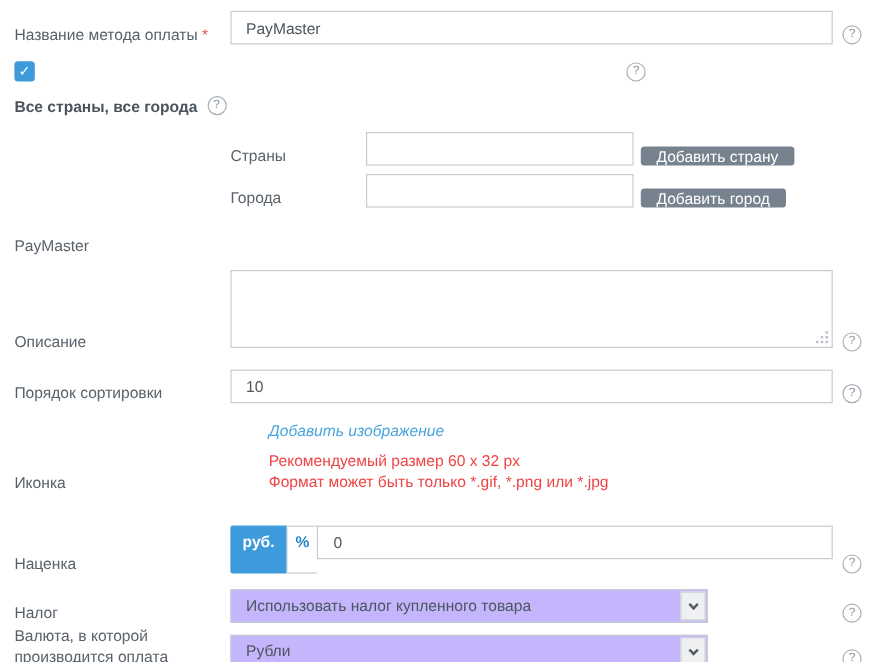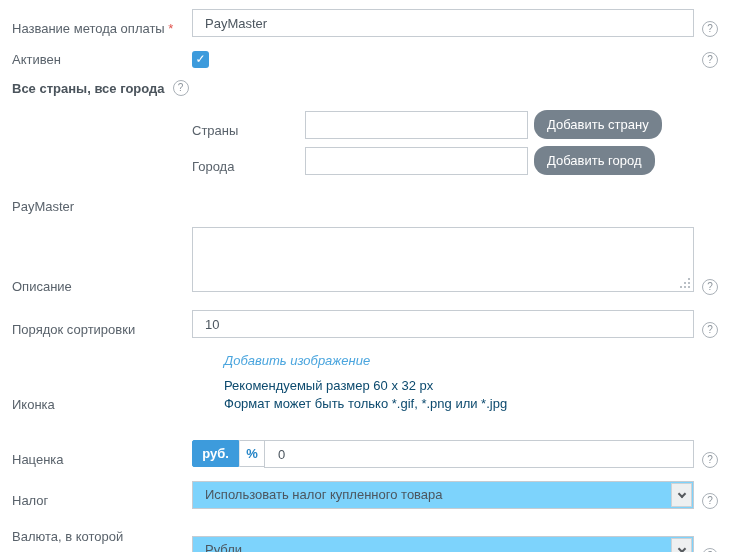--- a/index.html
+++ b/index.html
@@ -52,21 +52,21 @@
   .r-name     { margin-bottom: 13px; }
   .r-active   { margin-bottom: 12px; }
   .r-avail    { margin-bottom: 13px; }
   .r-countries{ margin-bottom: 7px; }
   .r-cities   { margin-bottom: 24px; }
   .r-type     { margin-bottom: 12px; }
   .r-desc     { margin-bottom: 15px; }
   .r-sort     { margin-bottom: 14px; }
   .r-iconf    { margin-bottom: 12px; gap: 32px; }
   .r-sur      { margin-bottom: 13px; margin-top: 27px; }
-  .r-tax      { margin-bottom: 19px; }
+  .r-tax      { margin-bottom: 2px; }
 
   
   .checkbox {
     width: 17px; height: 17px;
     background: #3d9bdc; border-radius: 3px;
     color: #fff; font-size: 12px; line-height: 17px;
     text-align: center; cursor: pointer;
     margin-top: 1px;
   }
   .r-active .help { margin-top: 2px; }
@@ -74,23 +74,23 @@
   
   .summary { font-weight: bold; color: #4b545c; line-height: 17px; }
   .r-avail .help { margin-top: 0; }
   .avail-wrap { display: flex; align-items: flex-start; }
 
   
   .spacer { flex: 0 0 180px; }
   .sub-lbl { flex: 0 0 113px; padding-top: 7px; line-height: 16px; }
   .sub-input { width: 223px; flex: 0 0 223px; }
   .btn {
-    height: 29px; margin-left: 6px;
+    height: 16px; margin-left: 6px;
     background: #76828d; color: #fff;
-    border: none; border-radius: 13px;
+    border: none; border-radius: 3px;
     padding: 0 13px;
     font-family: "Liberation Sans", sans-serif;
     font-size: 13px; cursor: pointer;
     white-space: nowrap;
   }
 
   
   .type-val { line-height: 16px; color: #59626b; }
 
   
@@ -110,50 +110,50 @@
     cursor: nwse-resize;
   }
   .r-desc .help { margin-top: 24px; }
 
   
   .link {
     color: #4aa5de; font-style: italic;
     cursor: pointer;
     line-height: 17px; display: inline-block;
   }
-  .hint { line-height: 18px; color: #0c4a6e; }
+  .hint { line-height: 18px; color: #ef4444; }
   .hint.first { margin-top: 8px; }
 
   
   .sgroup { display: flex; width: 502px; }
   .seg {
-    height: 27px; line-height: 26px;
+    height: 40px; line-height: 26px;
     text-align: center; cursor: pointer;
     font-weight: bold;
   }
   .seg-rub {
     flex: 0 0 47px;
     background: #3d9bdc; color: #fff;
     border: 1px solid #3d9bdc;
     border-radius: 2px 0 0 2px;
   }
   .seg-pct {
     flex: 0 0 25px;
     background: #fff; color: #2585c7;
     border-top: 1px solid #c6ccd2;
     border-bottom: 1px solid #c6ccd2;
     border-left: 1px solid #e2e6e9;
   }
   .sgroup .ti { flex: 1; width: auto; border-left: 1px solid #c6ccd2; padding: 0 13px; }
 
   
   .select {
-    width: 502px; height: 28px;
+    width: 398px; height: 28px;
     border: 1px solid #c6ccd2;
-    background: #7dd3fc;
+    background: #c4b5fd;
     display: flex; align-items: stretch;
     cursor: pointer;
   }
   .select .val { flex: 1; line-height: 26px; padding-left: 12px; color: #4c565f;
                  white-space: nowrap; overflow: hidden; }
   .sel-arrow {
     flex: 0 0 21px;
     margin: 1px; background: #eef0f1;
     border: 1px solid #cdd2d6;
     display: flex; align-items: center; justify-content: center;
@@ -175,21 +175,20 @@
 
   <div class="row r-name">
     <div class="lbl"><span>Название метода оплаты</span> <span class="req">*</span></div>
     <div class="content">
       <input class="ti" type="text" value="PayMaster" style="">
     </div>
     <div class="help mid">?</div>
   </div>
 
   <div class="row r-active">
-    <div class="lbl top">Активен</div>
     <div class="content">
       <div class="checkbox"><span>✓</span></div>
     </div>
     <div class="help">?</div>
   </div>
 
   <div class="row r-avail">
     <div class="content avail-wrap">
       <span class="summary">Все страны, все города</span>
       <span class="help">?</span>

